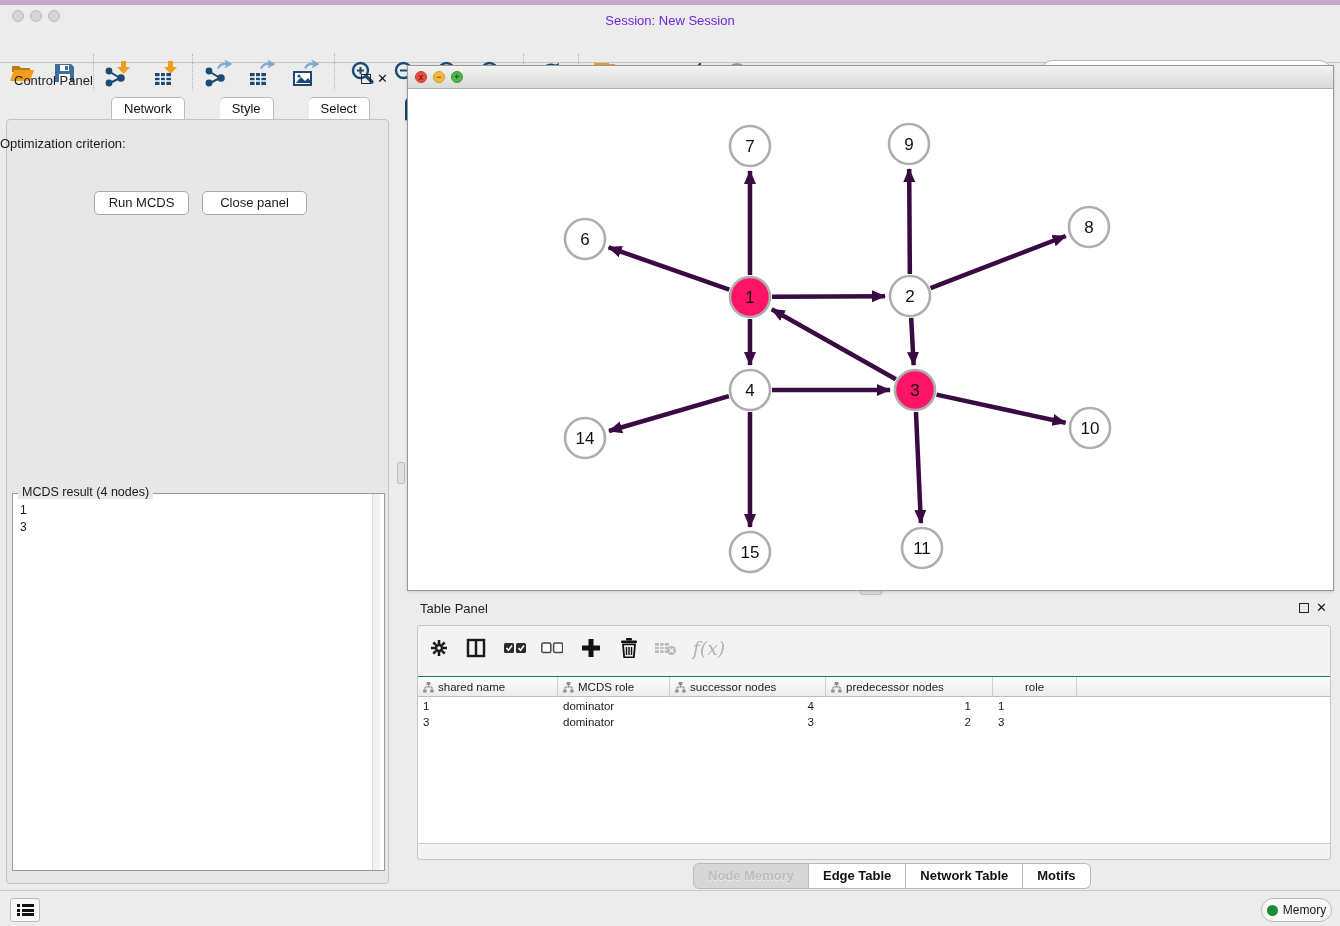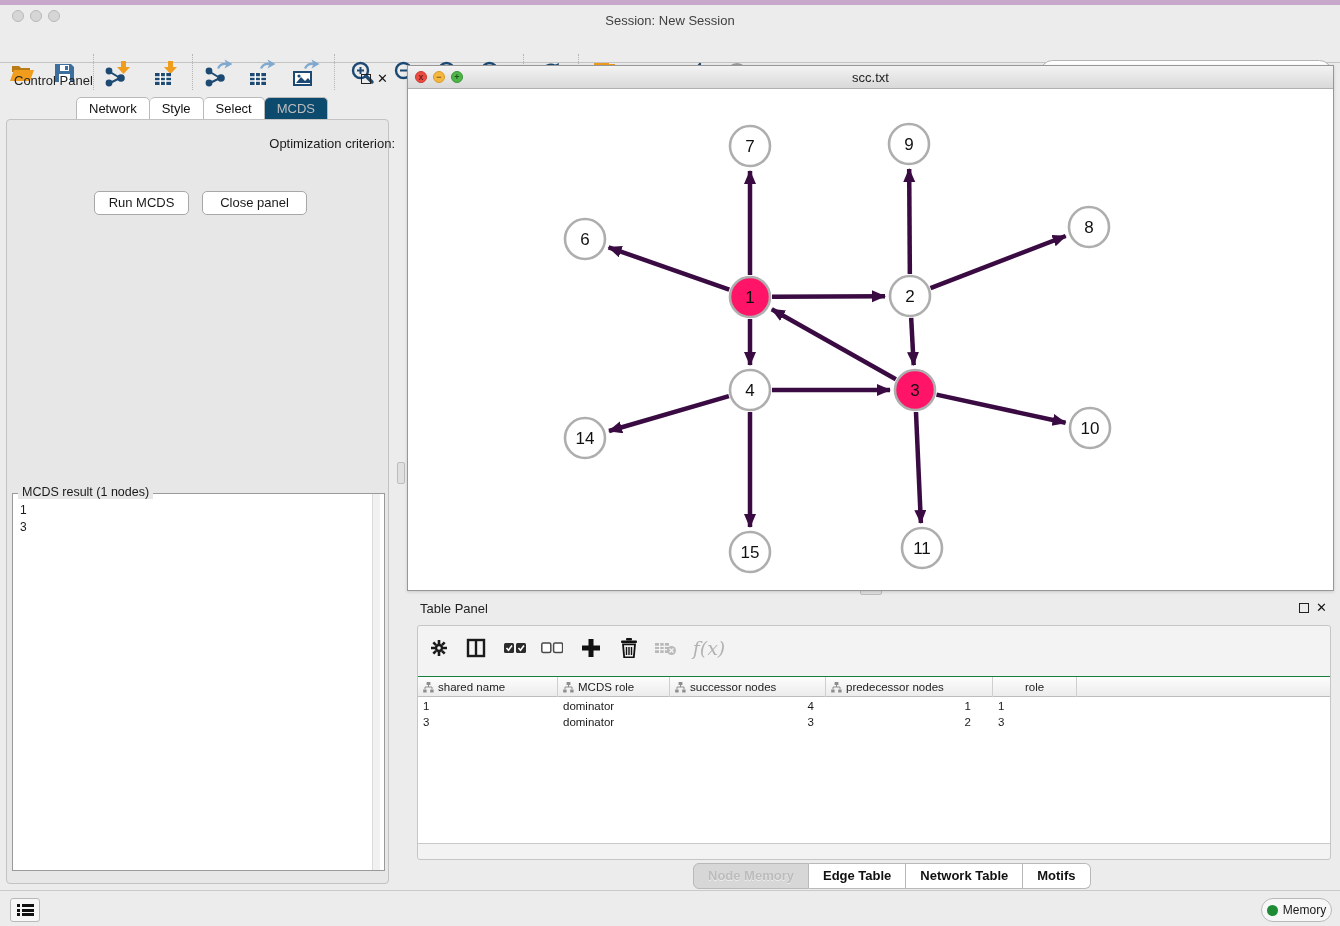--- a/index.html
+++ b/index.html
@@ -10,44 +10,44 @@
     font-family:"Liberation Sans","DejaVu Sans",sans-serif;
     color:#1a1a1a;
   }
   .abs { position:absolute; }
 
   
   #menubar-strip { left:0; top:0; width:1340px; height:5px; background:#c7a7ca; }
   #titlebar { left:0; top:5px; width:1340px; height:23px; background:#ececec; }
   .traffic { width:12px; height:12px; border-radius:50%; display:inline-block; }
   .traffic.gray { background:#d6d6d6; border:1px solid #b9b9b9; }
-  #window-title { left:0; top:8px; width:1340px; text-align:center; font-size:13px; color:#404040; }
+  #window-title { left:0; top:8px; width:1340px; text-align:center; font-size:13px; color:#6d28d9; }
 
   #toolbar { left:0; top:28px; width:1340px; height:35px; background:#ececec; border-bottom:1px solid #c3c3c3; }
   .tb-icon { position:absolute; top:29px; width:32px; height:32px; display:flex; align-items:center; justify-content:center; }
   .tb-sep { position:absolute; top:26px; height:36px; width:0; border-left:1px dotted #b5b5b5; }
   #search-box { left:1040px; top:32px; width:292px; height:25px; background:#fff; border:1px solid #b5b5b5; border-radius:13px; display:flex; align-items:center; padding-left:7px; }
   #search-box input { border:none; outline:none; flex:1; font-size:12px; background:transparent; margin-left:4px; }
 
   
   #control-panel { left:0; top:65px; width:395px; height:823px; }
   .panel-title { font-size:13px; color:#222; }
   .win-btn-sq { width:10px; height:10px; border:1.5px solid #222; display:inline-block; }
   .win-btn-x { font-size:13px; font-weight:bold; color:#111; line-height:10px; }
   #cp-tabs { left:76px; top:32px; display:flex; }
   .cp-tab, .bt-tab {
     font-size:13px; padding:3px 12px 4px; background:#fff; border:1px solid #b9b9b9; border-left:none;
     color:#111; white-space:nowrap;
   }
   .cp-tab:first-child { border-left:1px solid #b9b9b9; border-top-left-radius:5px; }
   .cp-tab:last-child { border-top-right-radius:5px; }
-  .cp-tab { border-top-left-radius:5px; border-top-right-radius:5px; }
+  .cp-tab { border-top-left-radius:5px; border-top-right-radius:5px;margin-left:35px; }
   .cp-tab.active { background:#0c4a6e; color:#bdbdbd; }
   #cp-body { left:6px; top:54px; width:383px; height:765px; background:#e7e7e7; border:1px solid #c2c2c2; border-radius:4px; }
-  #opt-label { left:0; top:71px; width:395px; text-align:right; font-size:13px; }
+  #opt-label { left:0; top:71px; width:395px; text-align:left; font-size:13px; }
   #criterion-select { left:44px; top:93px; width:310px; height:24px; background:#fff; border:1px solid #a8a8a8; border-radius:5px; display:flex; align-items:center; font-size:13px; padding:0 8px; }
   #criterion-select .arrows { margin-left:auto; display:flex; flex-direction:column; gap:1px; }
   .tri-up { width:0; height:0; border-left:4px solid transparent; border-right:4px solid transparent; border-bottom:5px solid #555; }
   .tri-dn { width:0; height:0; border-left:4px solid transparent; border-right:4px solid transparent; border-top:5px solid #555; }
   .btn { background:#fff; border:1px solid #a8a8a8; border-radius:5px; font-size:13px; text-align:center; line-height:22px; }
   #run-btn { left:94px; top:126px; width:95px; height:24px; }
   #close-btn { left:202px; top:126px; width:105px; height:24px; }
   #mcds-fieldset { left:12px; top:428px; width:373px; height:378px; background:#fff; border:1px solid #9a9a9a; }
   #mcds-legend { left:18px; top:420px; background:#e7e7e7; padding:0 4px; font-size:12.5px; }
   #mcds-result-text { left:20px; top:437px; font-size:12px; line-height:17px; white-space:pre; }
@@ -273,35 +273,34 @@
     </div>
   <div class="abs" id="cp-body"></div>
 
   <div class="abs" id="opt-label">Optimization criterion:</div>
 
 
   <div class="abs btn" id="run-btn">Run MCDS</div>
   <div class="abs btn" id="close-btn">Close panel</div>
 
   <div class="abs" id="mcds-fieldset"></div>
-  <span class="abs" id="mcds-legend">MCDS result (1 nodes)</span>
+  <span class="abs" id="mcds-legend">MCDS result (4 nodes)</span>
   <div class="abs" id="mcds-result-text">1
 3</div>
   <div class="abs" id="result-scrollbar"></div>
 </div>
 
 <div class="abs" id="v-splitter"></div>
 <div class="abs" id="h-splitter"></div>
 
 <div class="abs" id="network-window">
   <div class="abs" id="nw-titlebar">
     <span class="tl red">x</span>
     <span class="tl yellow">−</span>
     <span class="tl green">+</span>
-    <div class="abs" id="nw-title">scc.txt</div>
   </div>
   <svg class="abs" id="network-canvas" width="925" height="501">
       <defs>
         <marker id="arrowhead" markerWidth="16" markerHeight="14" refX="13" refY="6" orient="auto" markerUnits="userSpaceOnUse">
           <path d="M0,0 L14,6 L0,12 Z" fill="#3a0b42"></path>
         </marker>
       </defs>
       <line x1="342" y1="186" x2="342" y2="82" stroke="#3a0b42" stroke-width="4.5" marker-end="url(#arrowhead)"></line>
       <line x1="321.2449403778676" y1="200.7042820722201" x2="200.58529502515046" y2="158.2905885542953" stroke="#3a0b42" stroke-width="4.5" marker-end="url(#arrowhead)"></line>
       <line x1="363.9995703250881" y1="207.8625026854682" x2="477.00048826694535" y2="207.15624694833159" stroke="#3a0b42" stroke-width="4.5" marker-end="url(#arrowhead)"></line>

